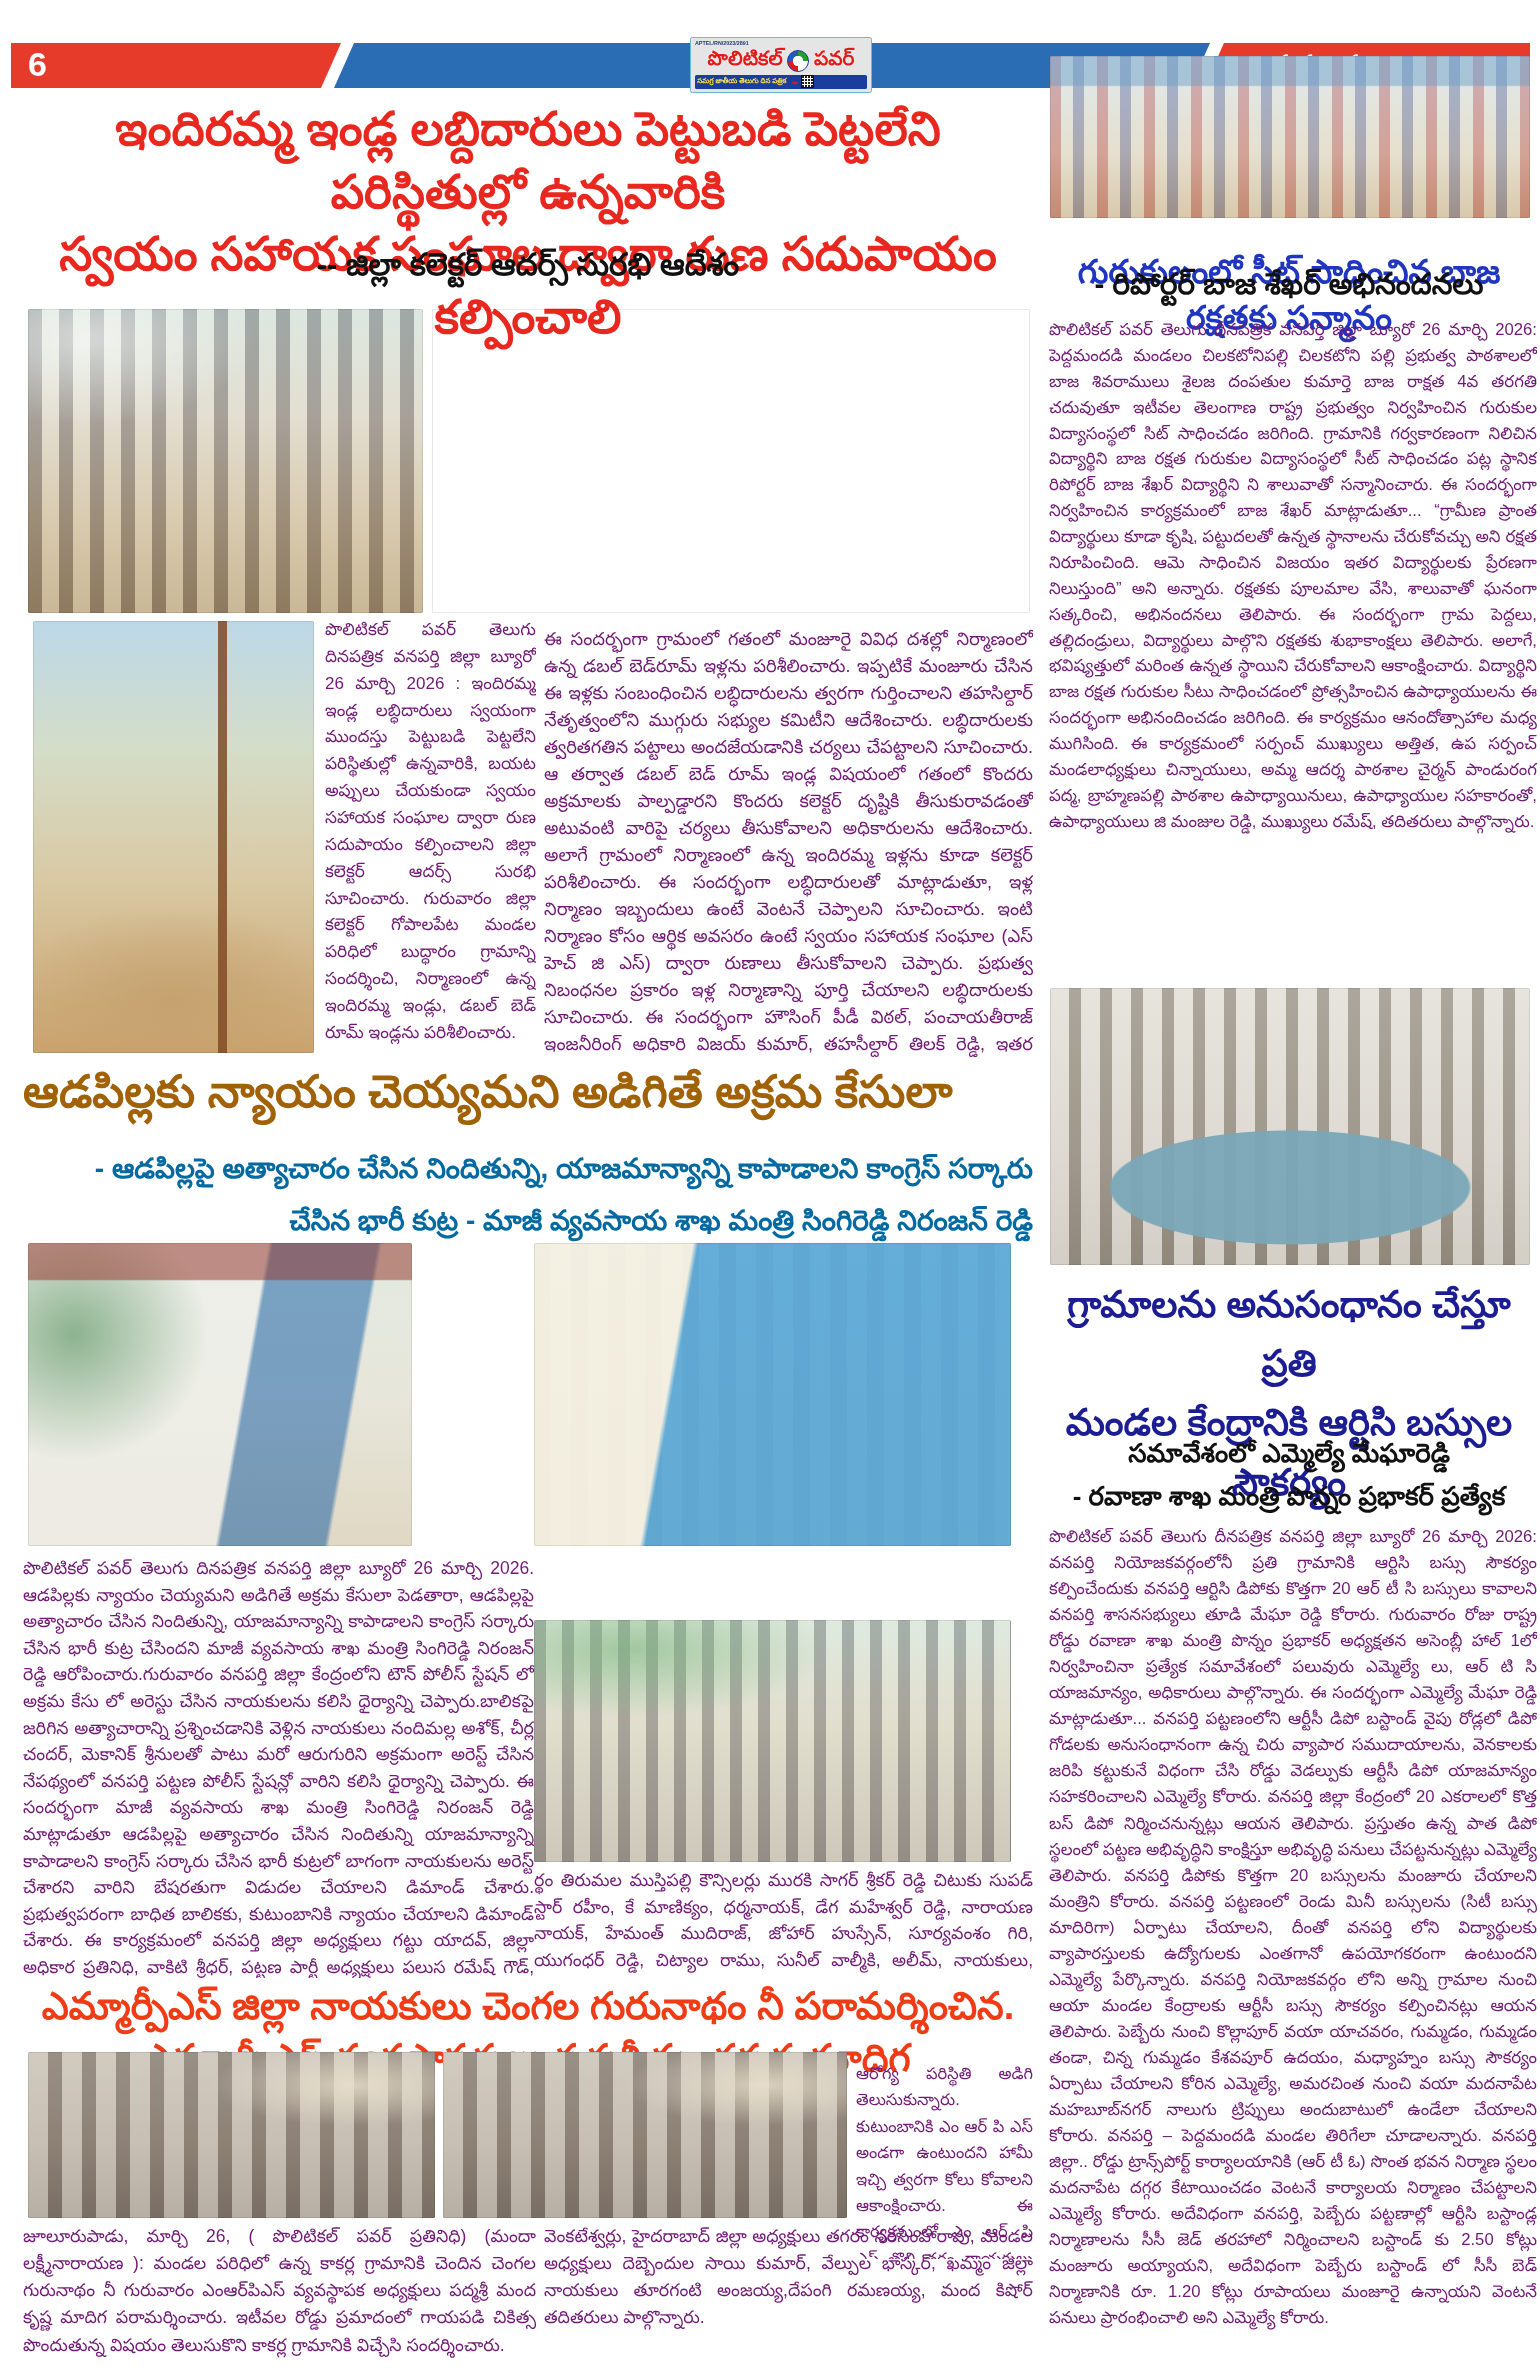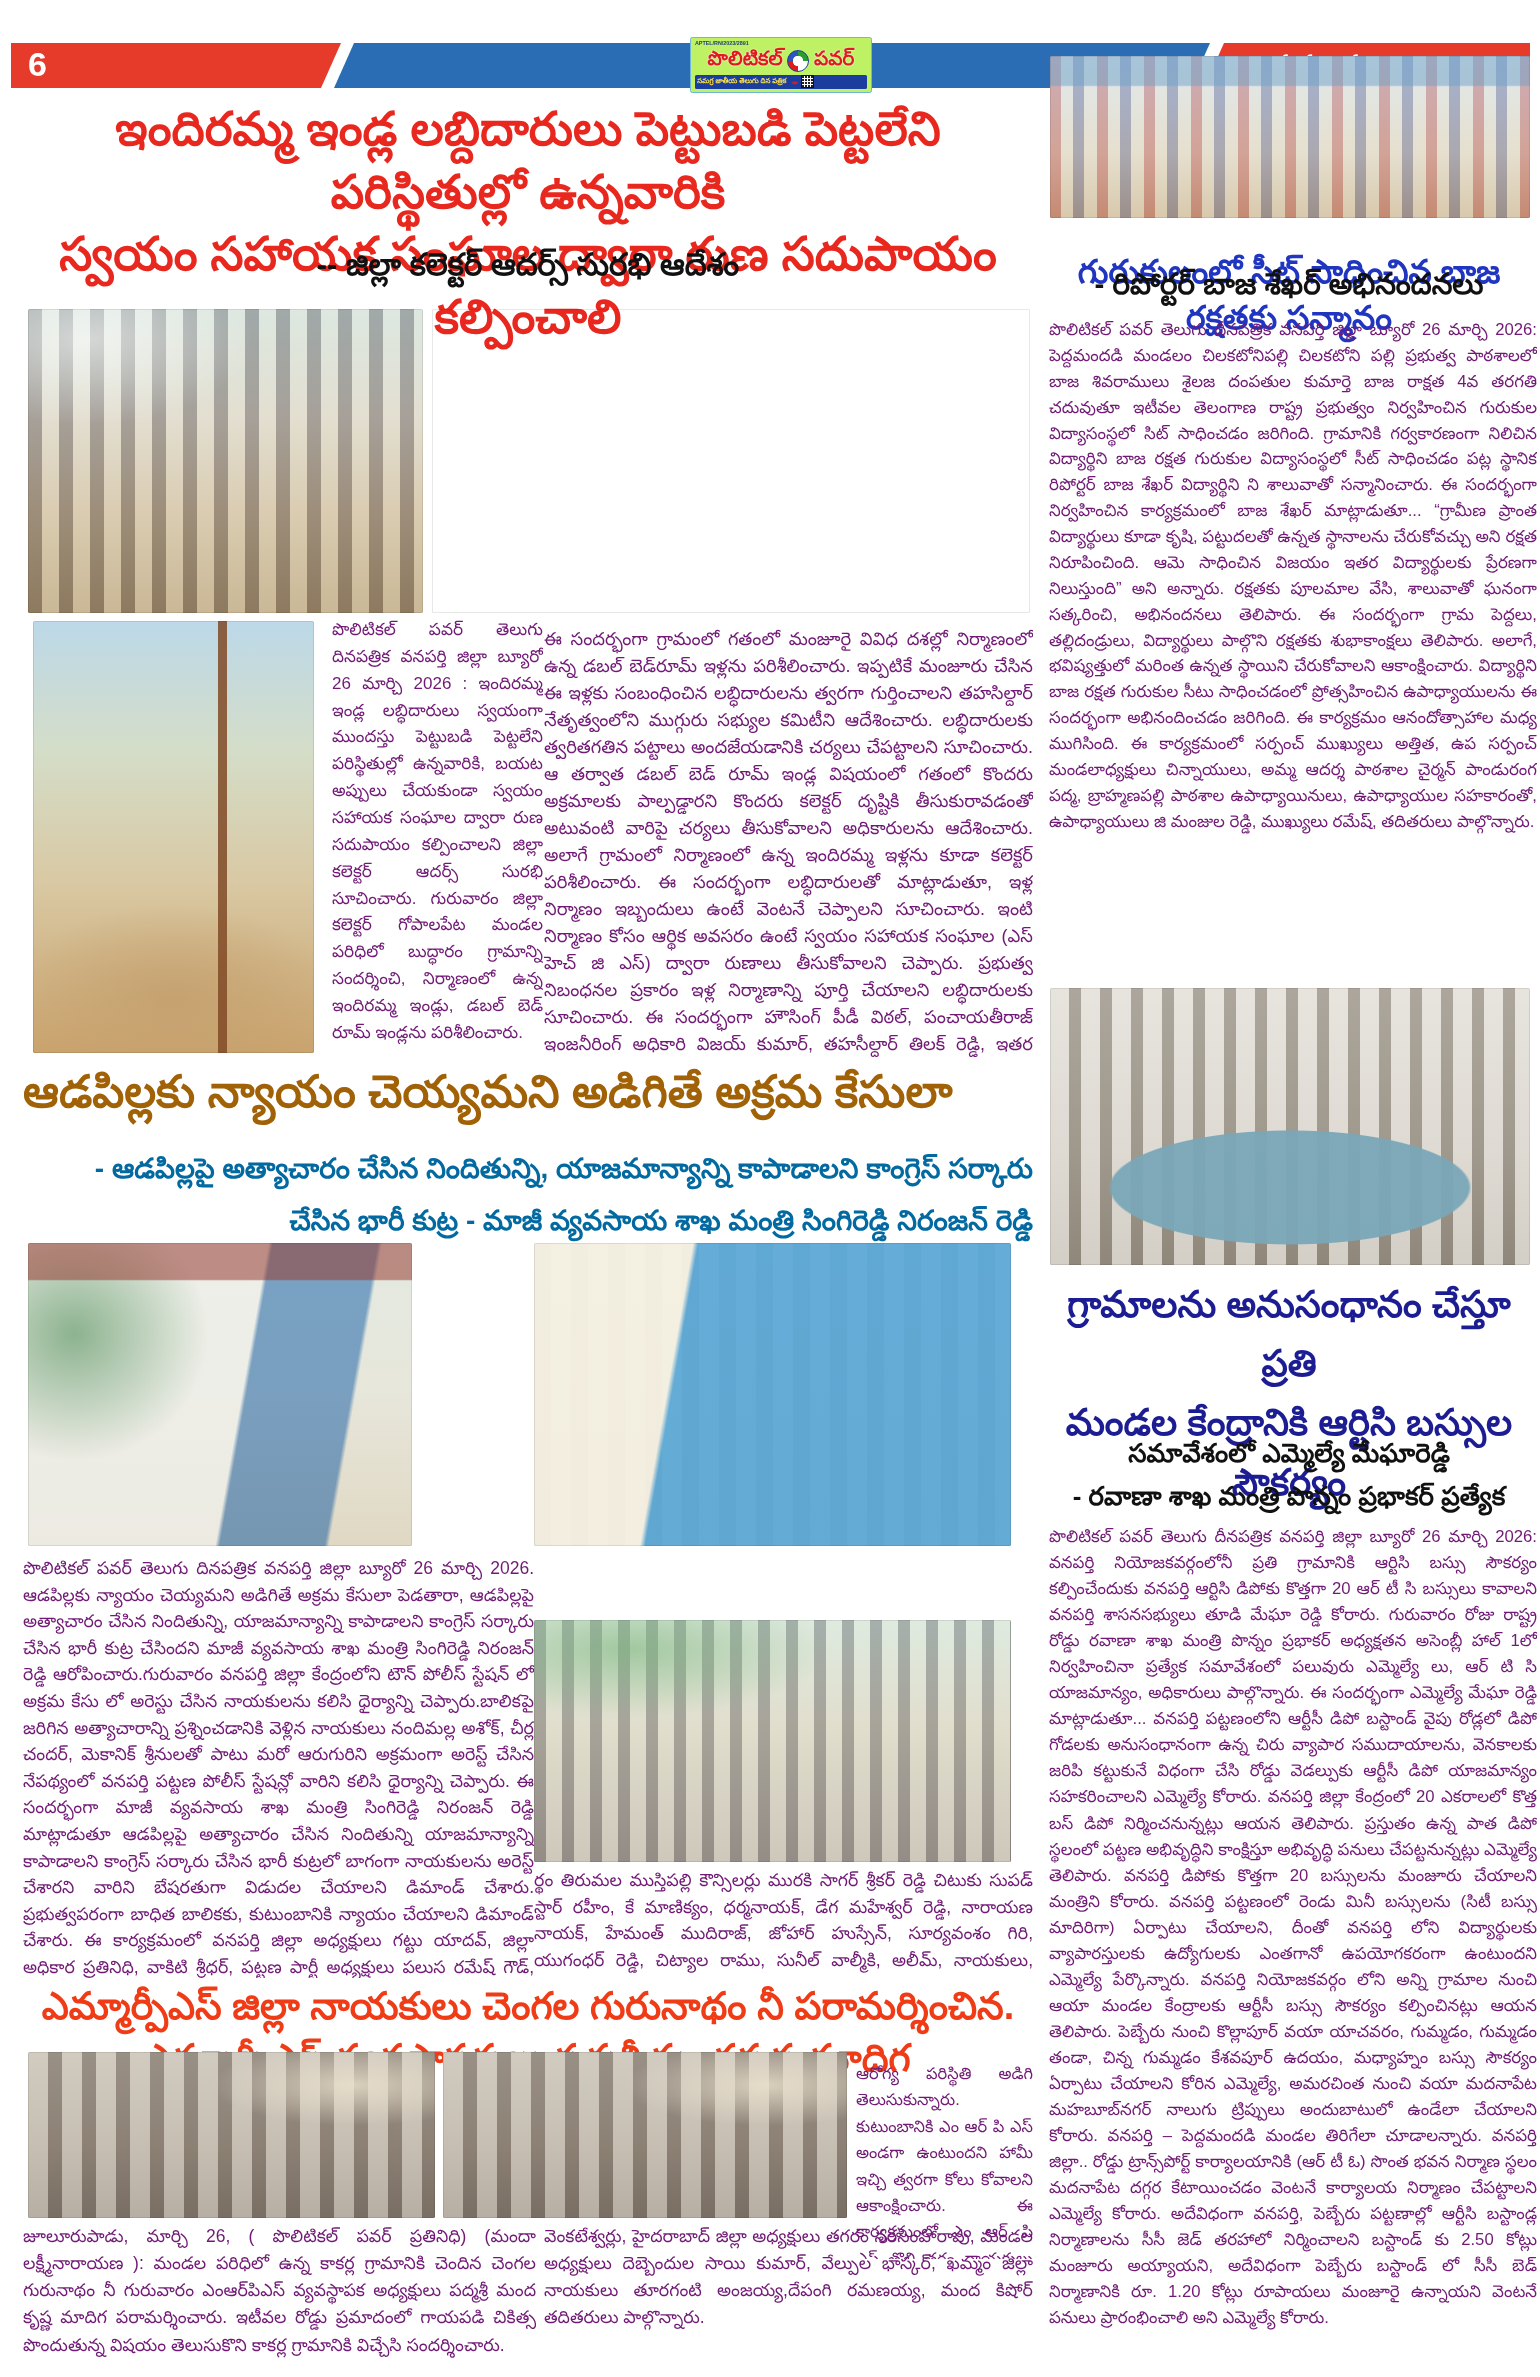--- a/index.html
+++ b/index.html
@@ -6,21 +6,21 @@
   #page{position:relative;width:1541px;height:2377px;background:#ffffff;overflow:hidden;
         font-family:"Liberation Sans","DejaVu Sans",sans-serif;color:#1a1a1a;}
   
   .hdr-seg{position:absolute;top:43px;height:45px;}
   .hdr-red-left{left:11px;width:330px;background:#e63a2a;clip-path:polygon(0 0,100% 0,calc(100% - 20px) 100%,0 100%);}
   .hdr-blue{left:334px;width:876px;background:#2a6db5;clip-path:polygon(20px 0,100% 0,calc(100% - 20px) 100%,0 100%);}
   .hdr-red-right{left:1204px;width:1103px;max-width:326px;background:#e63a2a;clip-path:polygon(20px 0,100% 0,100% 100%,0 100%);}
   .page-num{position:absolute;left:28px;top:45px;font-size:34px;font-weight:800;color:#ffffff;}
   .hdr-date{position:absolute;right:29.5px;top:50px;font-size:28px;font-weight:800;color:#ffffff;letter-spacing:0.4px;}
   
-  .masthead{position:absolute;left:690px;top:37px;width:180px;height:54px;background:#bef264;
+  .masthead{position:absolute;left:690px;top:37px;width:180px;height:54px;background:#e5e5e5;
             border:0.8px solid #6fb6d8;border-radius:2.3px;z-index:5;overflow:hidden;}
   .mh-reg{position:absolute;left:3.9px;top:1.6px;font-size:5.4px;font-weight:700;color:#233a7a;}
   .mh-row{position:absolute;left:0;top:8.5px;width:100%;display:flex;align-items:center;justify-content:center;gap:4.7px;}
   .mh-title{font-size:20px;font-weight:800;color:#e01b1b;text-shadow:0 0 1.6px #ffffff,0 0 0.8px #ffffff;}
   .mh-globe{width:20px;height:20px;border-radius:50%;background:
      radial-gradient(circle at 50% 50%, #ffffff 0 36%, transparent 37%),
      conic-gradient(#2a9d2a 0 25%, #ffffff 25% 50%, #e01b1b 50% 75%, #2a56c0 75% 100%);
      border:1.6px solid #1b3e9e;flex:0 0 auto;}
   .mh-strip{position:absolute;left:3.9px;bottom:3.1px;width:172px;height:14px;background:#1b3e9e;border-radius:1.6px;
             display:flex;align-items:center;justify-content:flex-start;gap:3.1px;padding:0 2.3px;box-sizing:border-box;}
@@ -47,21 +47,21 @@
   .subhead-gurukulam{position:absolute;left:1042px;top:267px;width:494px;text-align:center;color:#111;
                      font-size:29.5px;font-weight:800;}
   .headline-buses{position:absolute;left:1042px;top:1275px;width:494px;text-align:center;color:#1d1d93;
                   font-size:37px;font-weight:800;line-height:1.6;}
   .headline-buses span{display:block;}
   .subhead-buses{position:absolute;left:1042px;top:1432px;width:494px;text-align:center;color:#111;
                  font-size:26px;font-weight:700;line-height:1.65;}
   .subhead-buses span{display:block;}
   
   .body-col{position:absolute;text-align:justify;color:#701a75;overflow:hidden;}
-  .c-housing-a{left:332px;top:617px;width:211px;height:440px;font-size:17px;line-height:1.58;}
+  .c-housing-a{left:325px;top:617px;width:211px;height:440px;font-size:17px;line-height:1.58;}
   .c-housing-b{left:544px;top:626px;width:489px;height:432px;font-size:18px;line-height:1.5;}
   .c-gurukulam{left:1049px;top:317px;width:488px;height:666px;font-size:16.7px;line-height:1.55;}
   .c-justice-a{left:23px;top:1555px;width:511px;height:423px;font-size:17.5px;line-height:1.52;}
   .c-justice-b{left:534px;top:1867px;width:499px;height:110px;font-size:17.5px;line-height:1.52;}
   .c-buses{left:1049px;top:1524px;width:488px;height:850px;font-size:16.7px;line-height:1.56;}
   .c-mrps-side{left:856px;top:2060px;width:177px;height:199px;font-size:16.3px;line-height:1.62;}
   .c-mrps-a{left:23px;top:2223px;width:513px;height:149px;font-size:17.5px;line-height:1.55;}
   .c-mrps-b{left:544px;top:2223px;width:489px;height:149px;font-size:17.5px;line-height:1.55;}
   
   .photo{position:absolute;border-radius:1.6px;box-shadow:inset 0 0 0 0.8px rgba(0,0,0,.12);background-repeat:no-repeat;background-size:cover;}

